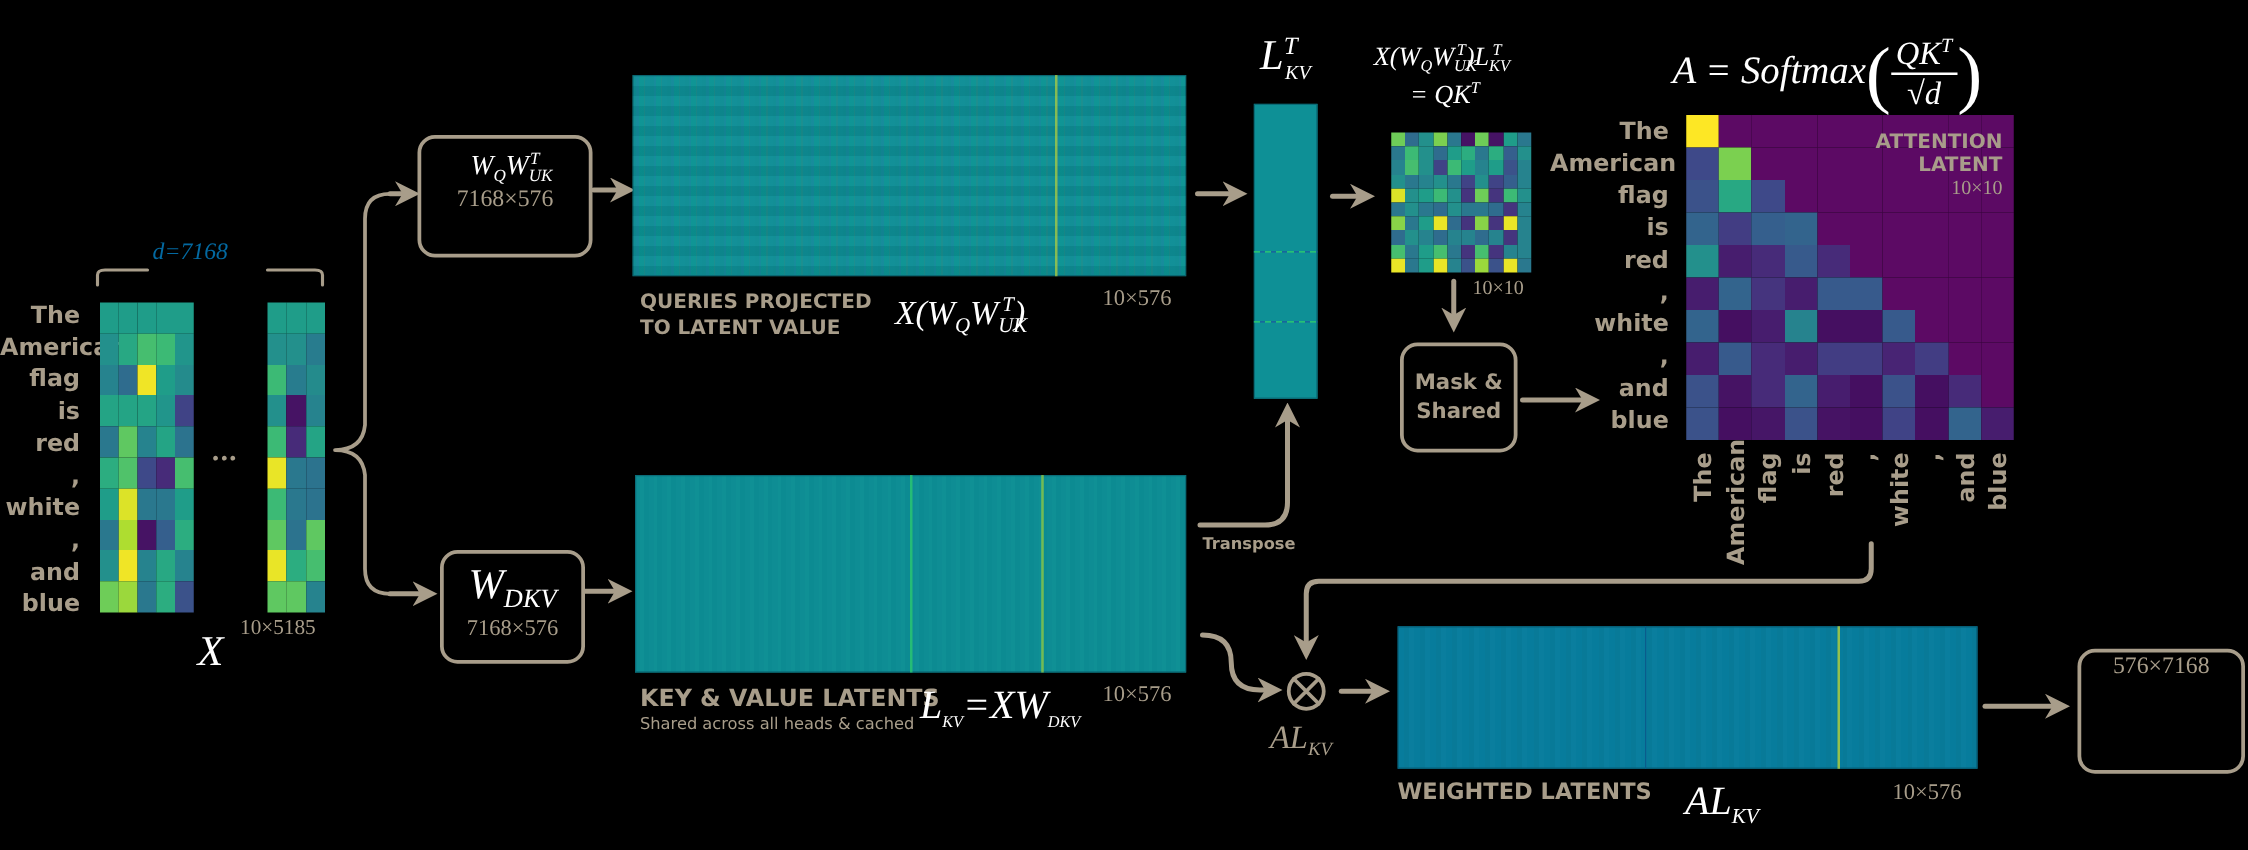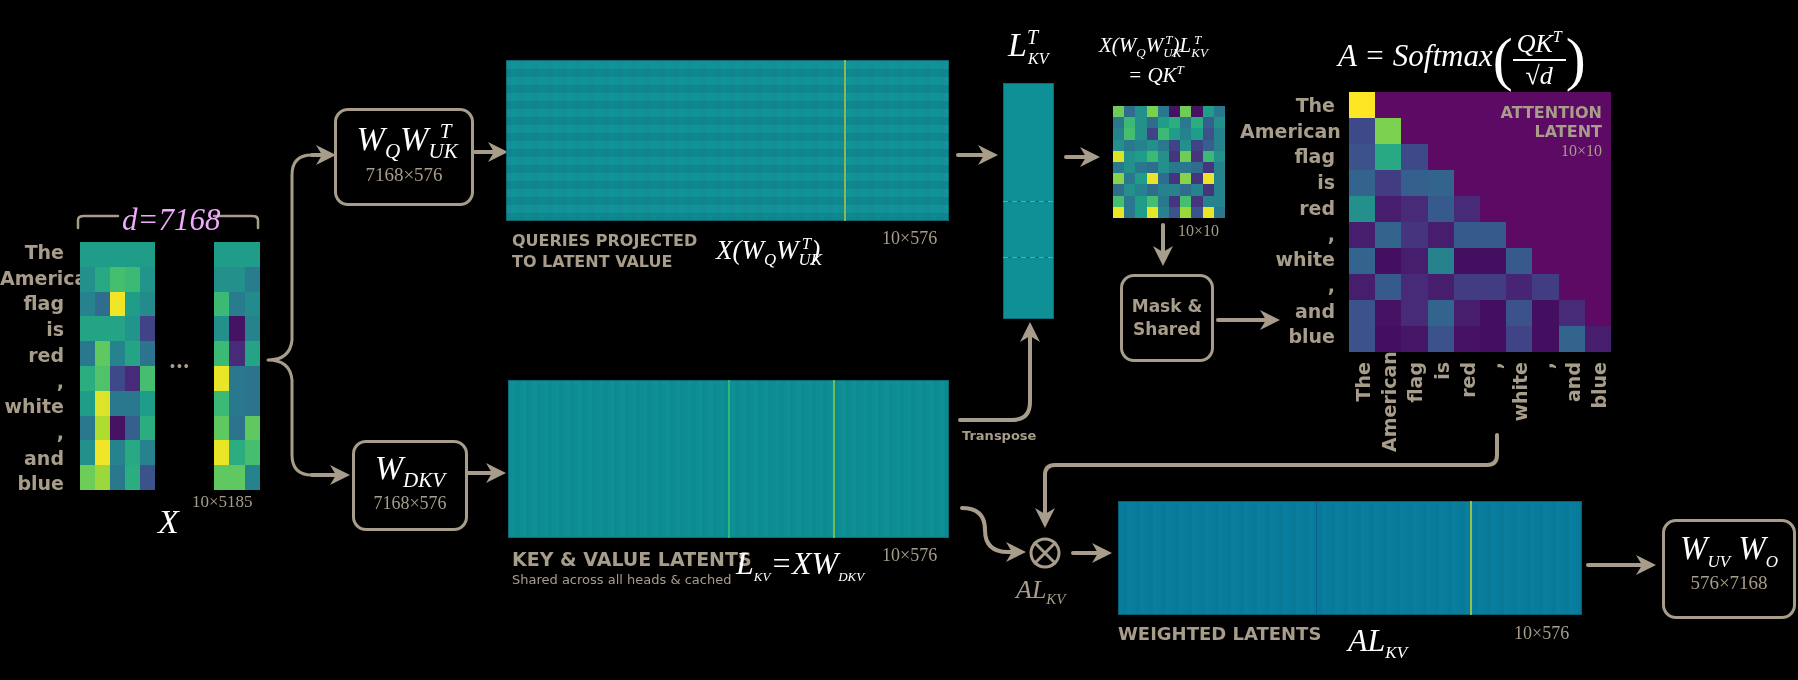--- a/index.html
+++ b/index.html
@@ -41,21 +41,21 @@
     <path d="M1218,320 L1272,320" marker-end="url(#ah)"></path>
     <path d="M1497,435 L1497,455 Q1497,465 1487,465 L1055,465 Q1045,465 1045,475 L1045,520" marker-end="url(#ah)"></path>
     <path d="M962,508 Q985,508 985,530 Q985,552 1008,552 L1018,552" marker-end="url(#ah)"></path>
     <path d="M1073,553 L1104,553" marker-end="url(#ah)"></path>
     <path d="M1588,565 L1648,565" marker-end="url(#ah)"></path>
     <circle cx="1045" cy="553" r="14" stroke-width="3"></circle>
     <path d="M1035,543 L1055,563 M1055,543 L1035,563" stroke-width="3"></path>
   </g>
 </svg>
 
-<div class="abs math" style="left:122px;top:202px;font-size:31px;color:#f0abfc;">d=7168</div>
+<div class="abs math" style="left:122px;top:191px;font-size:19px;color:#0369a1;">d=7168</div>
 <div class="abs" style="left:0;top:240px;width:64px;">
   <div class="tok">The</div>
   <div class="tok">American</div>
   <div class="tok">flag</div>
   <div class="tok">is</div>
   <div class="tok">red</div>
   <div class="tok">,</div>
   <div class="tok">white</div>
   <div class="tok">,</div>
   <div class="tok">and</div>
@@ -143,21 +143,21 @@
     <div style="background: rgb(44, 173, 128);"></div>
     <div style="background: rgb(70, 190, 111);"></div>
     <div style="background: rgb(95, 200, 97);"></div>
     <div style="background: rgb(95, 200, 97);"></div>
     <div style="background: rgb(38, 131, 142);"></div>
   </div>
 <div class="abs dim" style="left:192px;top:492px;font-size:17px;">10×5185</div>
 <div class="abs math" style="left:158px;top:503px;font-size:34px;">X</div>
 
 <div class="box" style="left:334px;top:108px;width:134px;height:92px;">
-  <div class="math" style="font-size:34px;margin-top:8px;"><span>W</span><sub>Q</sub><span>W</span><sub>UK</sub><sup style="margin-left:-18px;">T</sup></div>
+  <div class="math" style="font-size:22px;margin-top:8px;"><span>W</span><sub>Q</sub><span>W</span><sub>UK</sub><sup style="margin-left:-18px;">T</sup></div>
   <div class="dim" style="margin-top:0px;">7168×576</div>
 </div>
 
 <div class="box" style="left:352px;top:440px;width:110px;height:85px;">
   <div class="math" style="font-size:34px;margin-top:6px;"><span>W</span><sub>DKV</sub></div>
   <div class="dim" style="font-size:18px;">7168×576</div>
 </div>
 
 <div class="abs" style="left:506px;top:60px;width:443px;height:161px;background:repeating-linear-gradient(90deg,#0e8d94 0 3px,#138a9a 3px 5px,#0b9393 5px 9px,#1a8d8d 9px 10px,#0e8e96 10px 14px);box-shadow:inset 0 0 0 1px #0a6c78;">
   <div class="abs" style="left:0;right:0;top:0;bottom:0;background:repeating-linear-gradient(0deg,rgba(0,0,0,0.06) 0 8px,rgba(255,255,255,0.02) 8px 16px);"></div>
@@ -436,15 +436,14 @@
 
 <div class="abs" style="left:1118px;top:501px;width:464px;height:114px;background:repeating-linear-gradient(90deg,#077c9c 0 5px,#087a98 5px 9px,#0a7e9e 9px 13px);box-shadow:inset 0 0 0 1px #065f78;">
   <div class="abs" style="left:198px;top:0;width:1px;height:100%;background:#0a5c8c;"></div>
   <div class="abs" style="left:352px;top:0;width:2px;height:100%;background:#b6d13b;opacity:0.8;"></div>
 </div>
 <div class="abs lbl" style="left:1118px;top:623px;font-size:18px;">WEIGHTED LATENTS</div>
 <div class="abs math" style="left:1348px;top:622px;font-size:32px;">AL<sub style="font-size:17px;">KV</sub></div>
 <div class="abs dim" style="left:1514px;top:623px;font-size:18px;">10×576</div>
 
 <div class="box" style="left:1662px;top:519px;width:128px;height:94px;">
-  <div class="math" style="font-size:33px;margin-top:8px;">W<sub style="font-size:17px;">UV</sub> W<sub style="font-size:17px;">O</sub></div>
   <div class="dim" style="font-size:19px;">576×7168</div>
 </div>
 
 </body></html>

